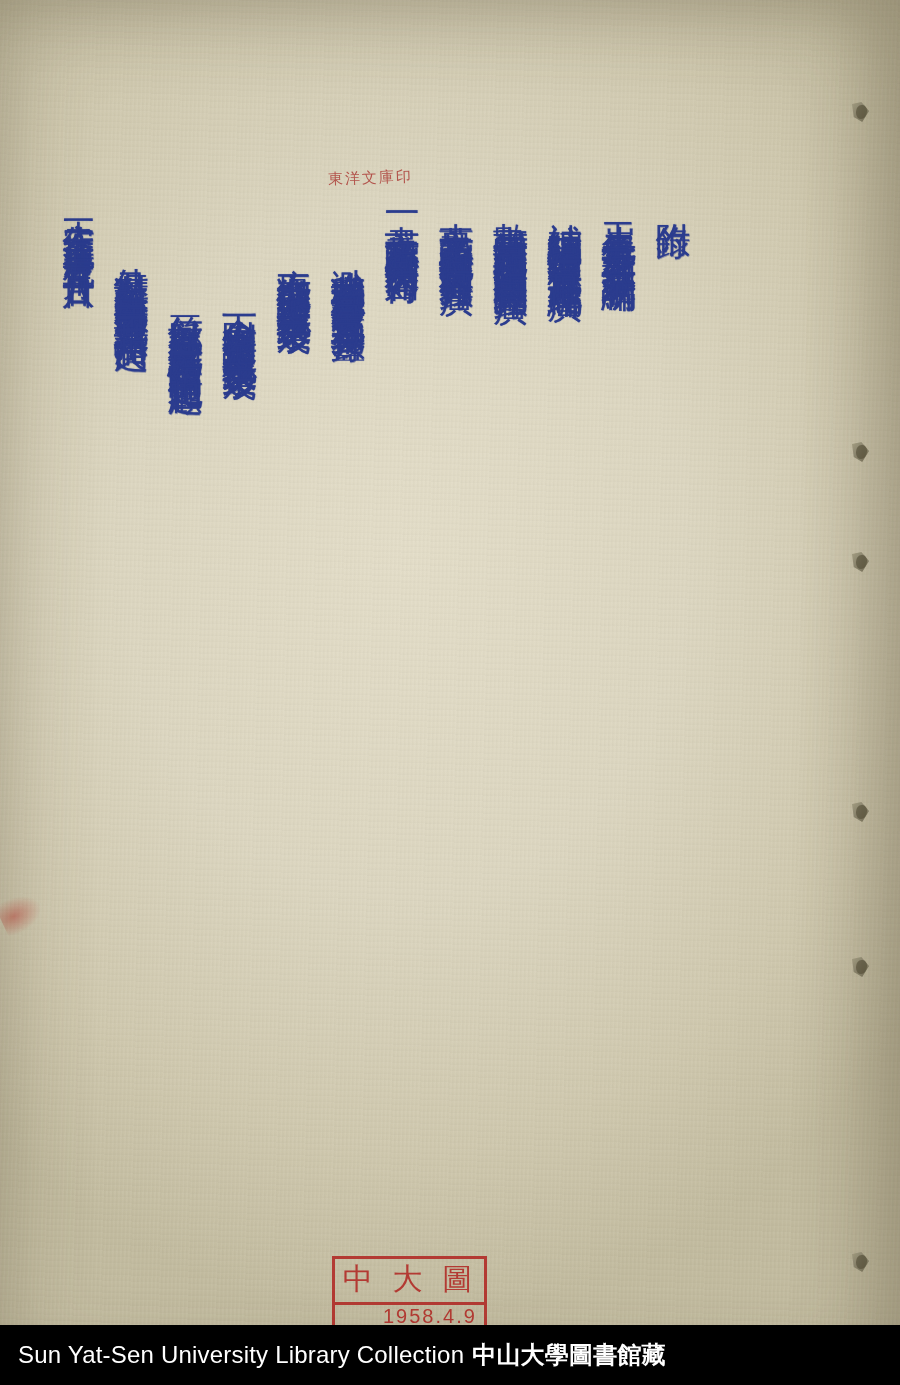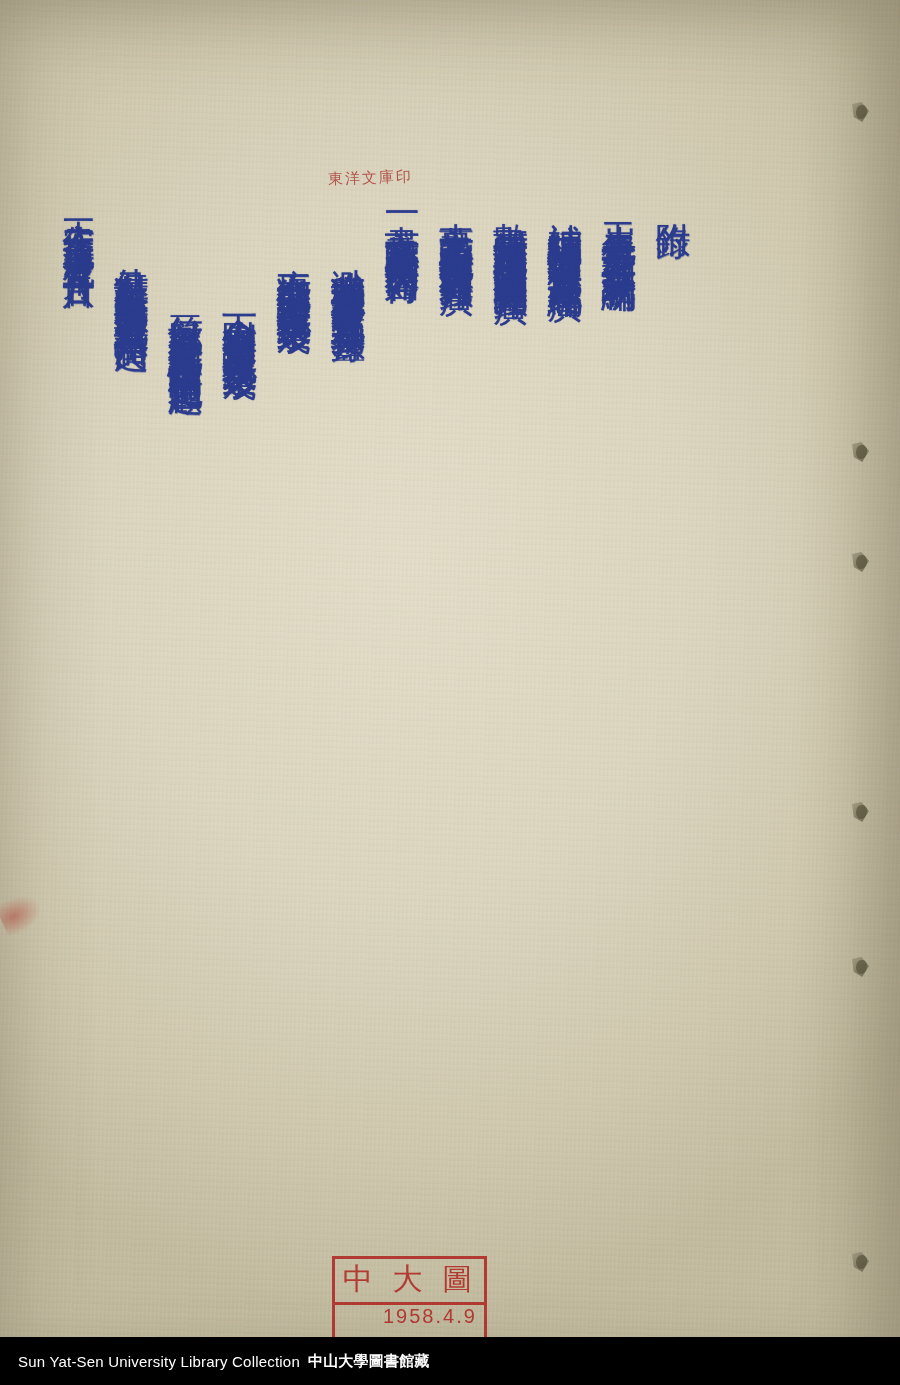--- a/index.html
+++ b/index.html
@@ -151,28 +151,28 @@
     background: radial-gradient(ellipse at 30% 50%, rgba(190,70,60,0.55), rgba(190,70,60,0.0) 70%);
     transform: rotate(-25deg);
   }
 
   
   .footer {
     position: absolute;
     left: 0;
     bottom: 0;
     width: 100%;
-    height: 48px;
+    height: 60px;
     background: #000;
     color: #fff;
     display: flex;
     align-items: center;
     padding-left: 18px;
     box-sizing: border-box;
-    font-size: 15px;
+    font-size: 24px;
     font-family: "Liberation Sans", sans-serif;
     letter-spacing: 0.2px;
   }
   .footer .zh { margin-left: 8px; font-family: "DejaVu Sans", sans-serif; font-weight: bold; }
 </style>
 </head>
 <body>
 
 <div class="page">
   <div class="paper"></div>

